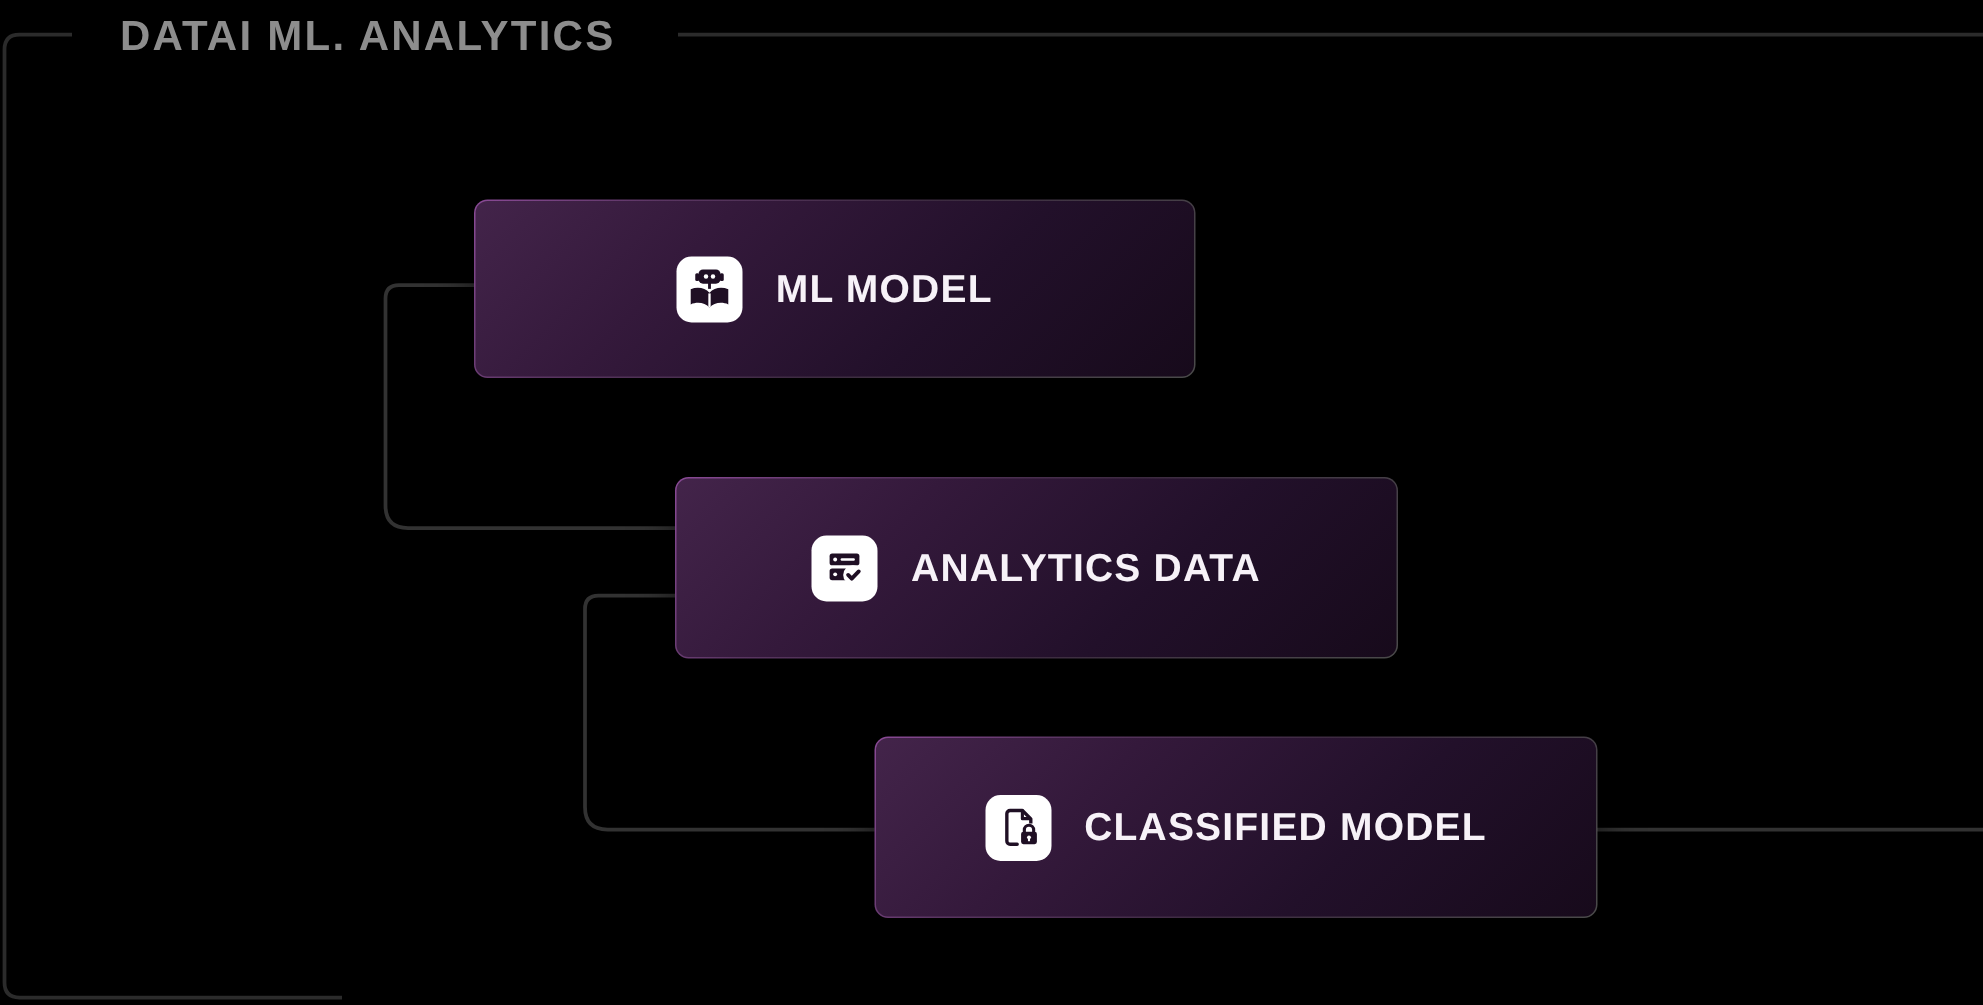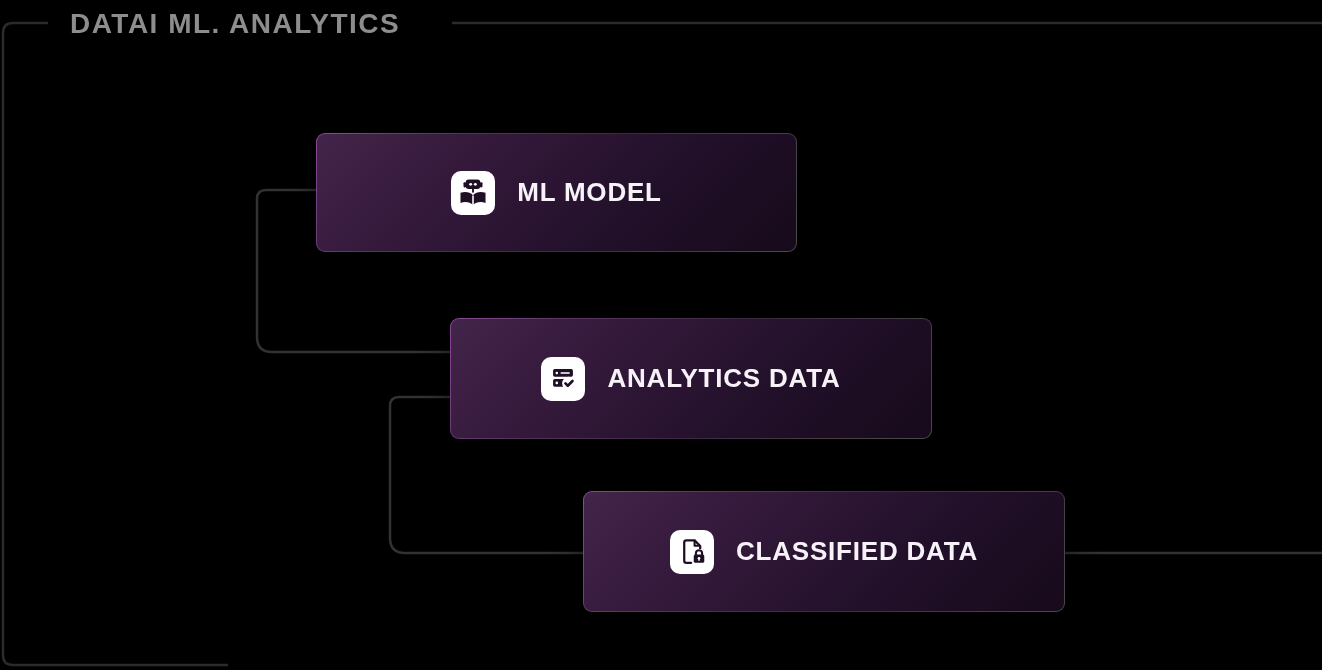--- a/index.html
+++ b/index.html
@@ -19,21 +19,21 @@
   }
   .lines-layer {
     position: absolute;
     left: 0; top: 0;
     width: 1322px;
     height: 670px;
     pointer-events: none;
   }
   .frame-title {
     position: absolute;
-    left: 70px;
+    left: 80px;
     top: 8px;
     font-size: 28px;
     font-weight: 700;
     letter-spacing: 1.5px;
     color: #8d8d8d;
     white-space: nowrap;
   }
   .node-card {
     position: absolute;
     border-radius: 9px;
@@ -134,17 +134,17 @@
         <svg width="38" height="38" viewBox="0 0 44 44">
           <path d="M25 8.5 H 15.5 A 2.5 2.5 0 0 0 13 11 V 32 A 2.5 2.5 0 0 0 15.5 34.5 H 21" stroke="#1f0f24" stroke-width="2.6" fill="none" stroke-linecap="round"></path>
           <path d="M25 8.5 L 31.5 15 V 18.5" stroke="#1f0f24" stroke-width="2.6" fill="none" stroke-linejoin="round"></path>
           <path d="M25 9 V 14.8 H 31" stroke="#1f0f24" stroke-width="2.4" fill="none" stroke-linejoin="round"></path>
           <path d="M26.5 25.5 V 23.5 A 3.6 3.6 0 0 1 33.7 23.5 V 25.5" stroke="#1f0f24" stroke-width="2.4" fill="none"></path>
           <rect x="24" y="24.8" width="12.2" height="9.7" rx="1.8" fill="#1f0f24"></rect>
           <circle cx="30.1" cy="29.2" r="1.5" fill="#ffffff"></circle>
           <rect x="29.3" y="29.6" width="1.6" height="2.6" fill="#ffffff"></rect>
         </svg>
       </div>
-      <div class="node-label">CLASSIFIED DATA</div>
+      <div class="node-label">CLASSIFIED MODEL</div>
     </div>
   </div>
 
 </div>
 
 </body></html>

